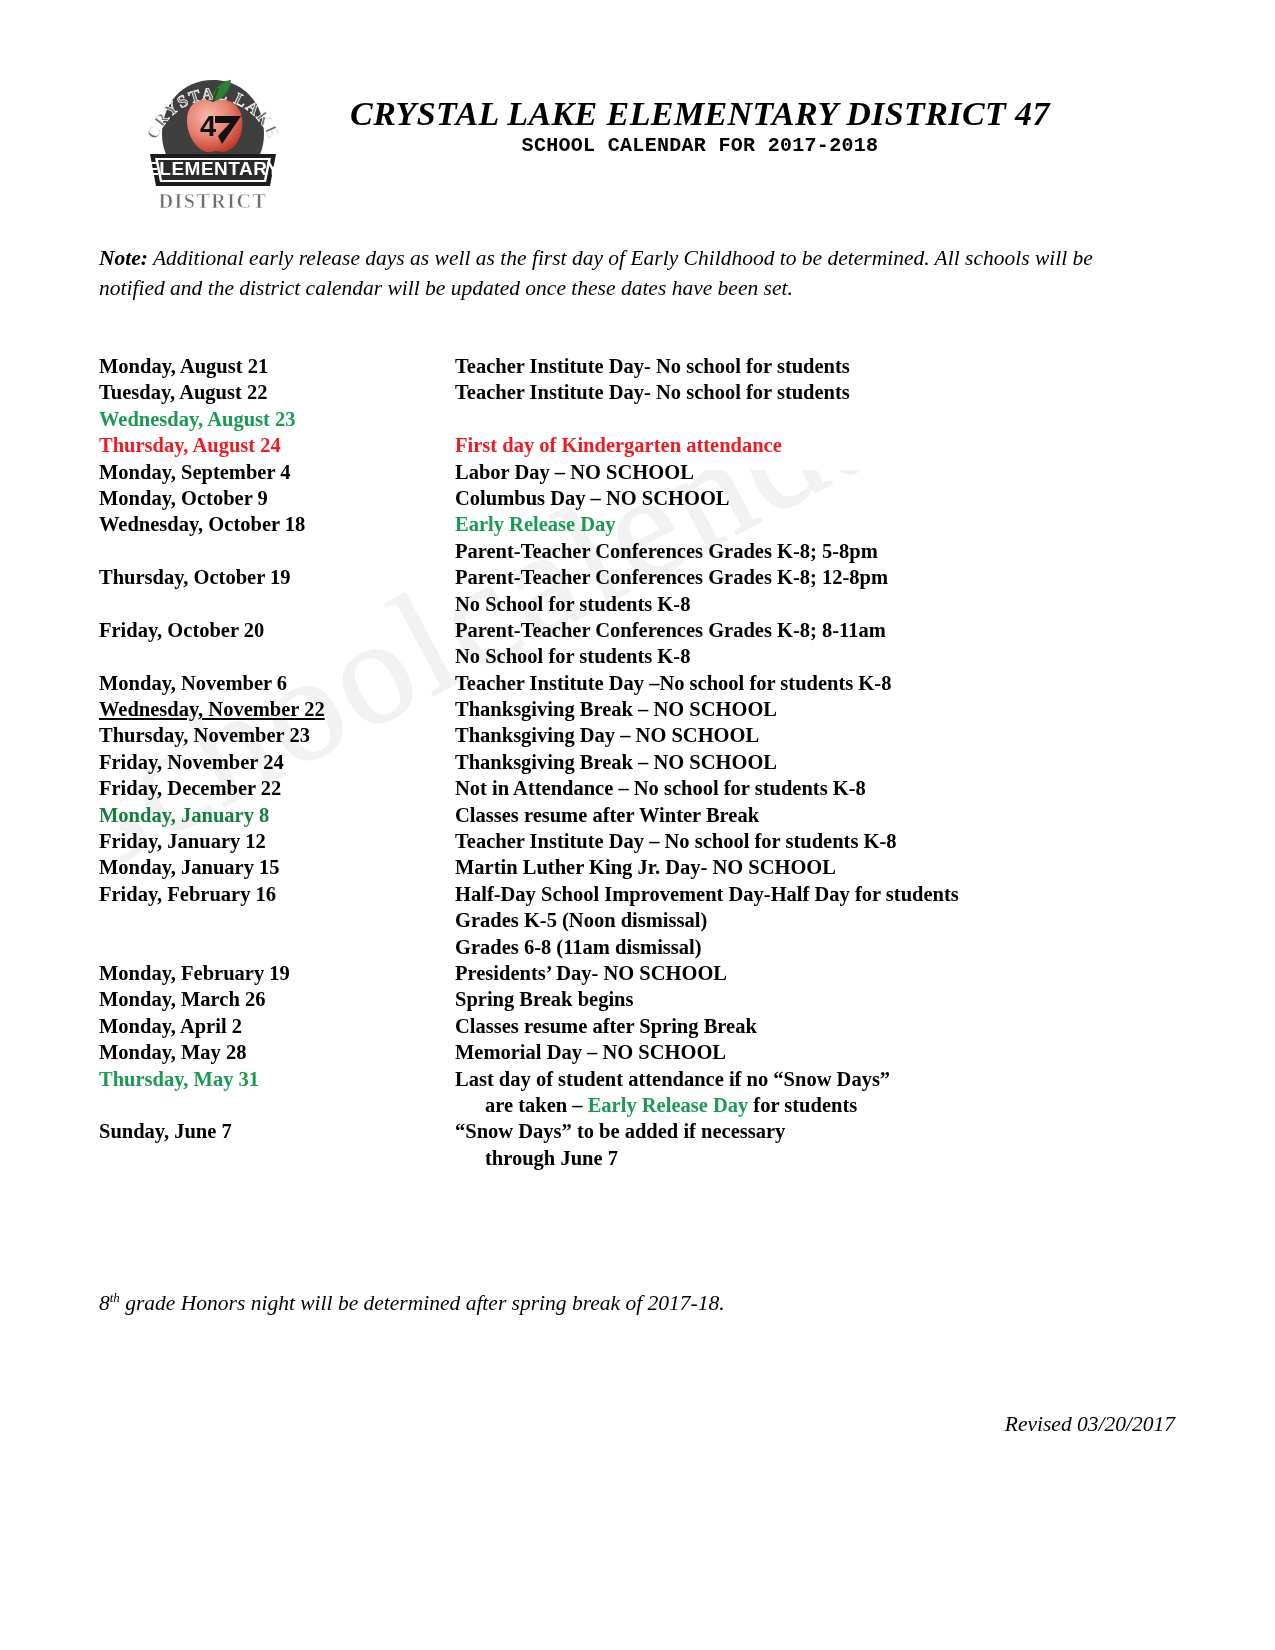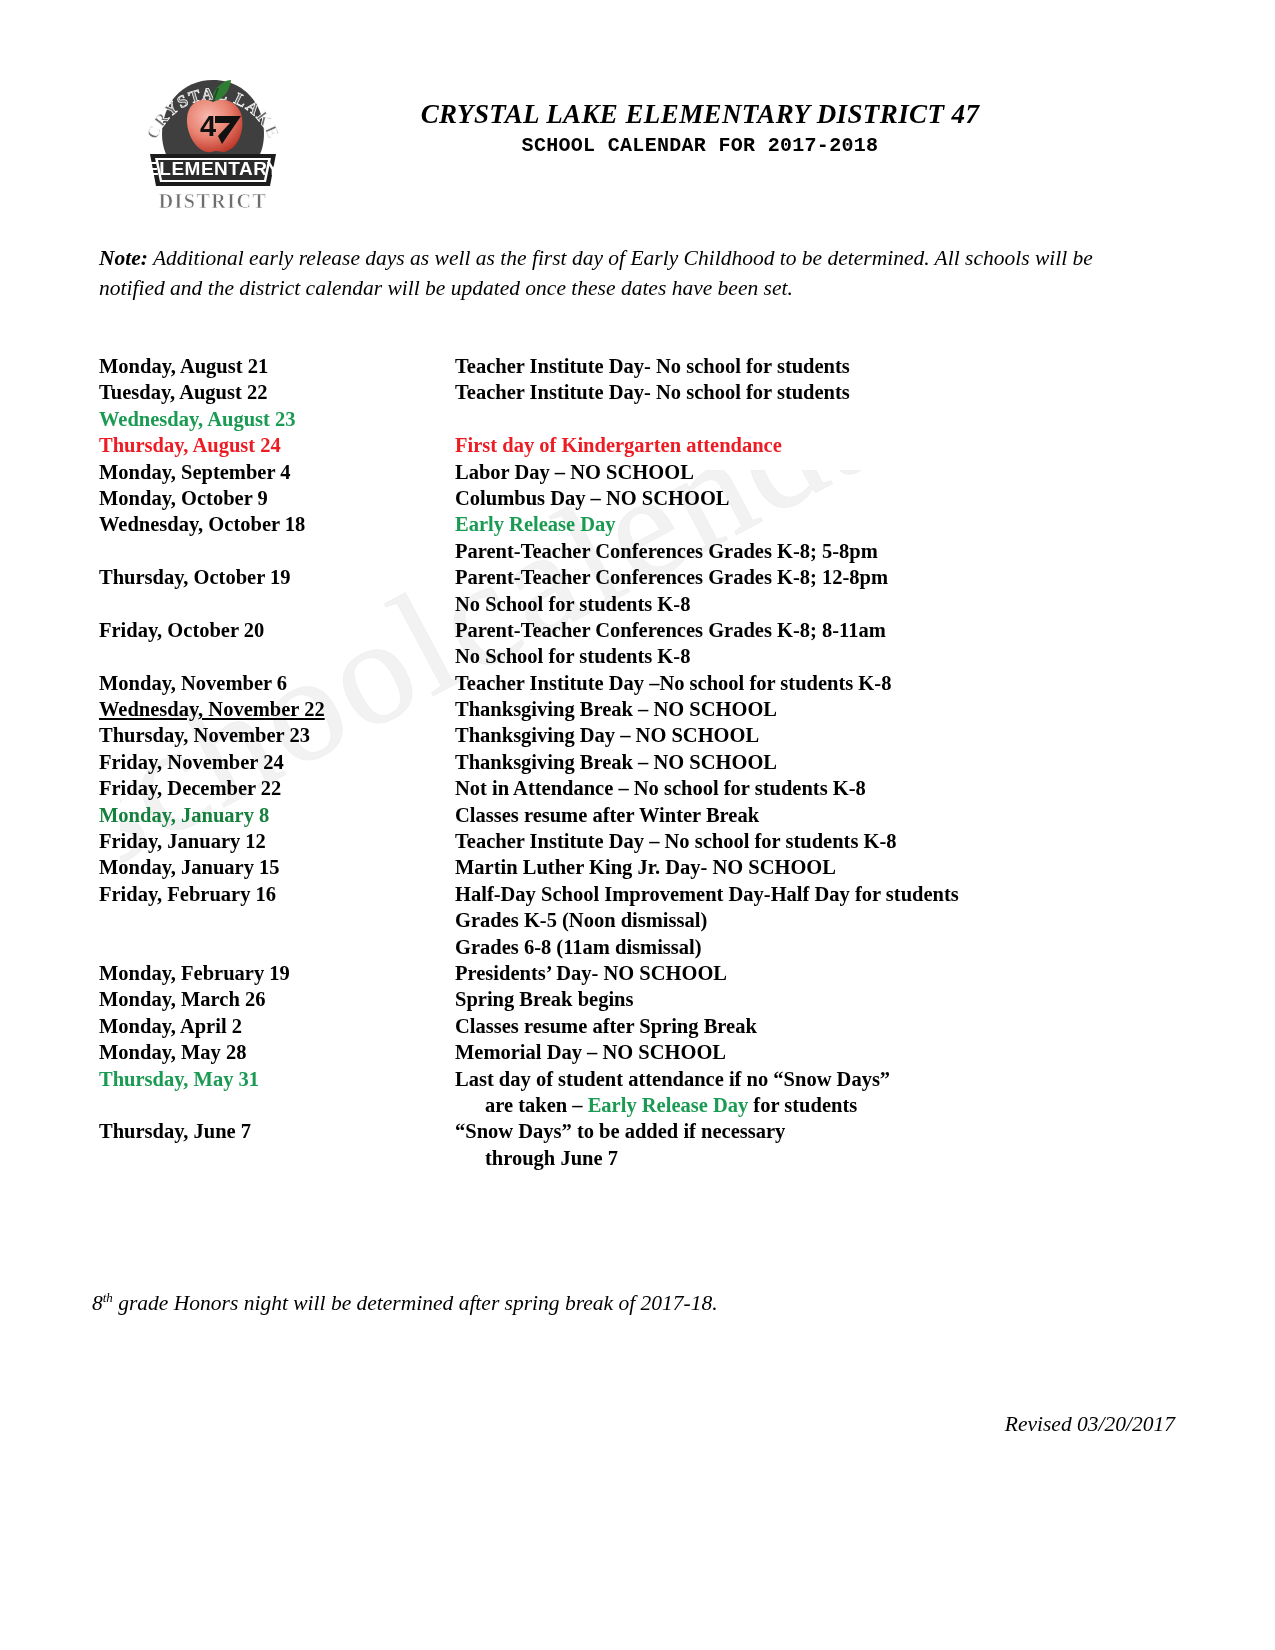--- a/index.html
+++ b/index.html
@@ -72,21 +72,21 @@
     position: absolute;
     left: 330px;
     top: 50px;
     width: 740px;
     text-align: center;
   }
   .title-line1 {
     font-family: "Liberation Serif", serif;
     font-style: italic;
     font-weight: bold;
-    font-size: 27px;
+    font-size: 34px;
     letter-spacing: 0.4px;
     line-height: 32px;
     white-space: nowrap;
   }
   .title-line2 {
     font-family: Liberation Mono, monospace;
     font-weight: bold;
     font-size: 20px;
     letter-spacing: 0.3px;
     line-height: 32px;
@@ -132,21 +132,21 @@
     font-weight: bold;
     font-size: 20.5px;
     line-height: 26.4px;
     white-space: nowrap;
   }
   .cell-desc.indent { padding-left: 30px; }
 
   
   .footnote {
     position: absolute;
-    left: 92px;
+    left: 99px;
     top: 1283px;
     font-style: italic;
     font-size: 21.5px;
     line-height: 30px;
     z-index: 2;
     white-space: nowrap;
   }
   .footnote sup {
     font-size: 13px;
     vertical-align: super;
@@ -329,21 +329,21 @@
       </div>
       <div class="row">
         <div class="cell-date" style="color: rgb(26, 154, 82);">Thursday, May 31</div>
         <div class="cell-desc"><span>Last day of student attendance if no “Snow Days”</span></div>
       </div>
       <div class="row">
         <div class="cell-date" style="color: rgb(0, 0, 0);"></div>
         <div class="cell-desc indent"><span>are taken – </span><span style="color: rgb(26, 154, 82);">Early Release Day</span><span> for students</span></div>
       </div>
       <div class="row">
-        <div class="cell-date" style="color: rgb(0, 0, 0);">Thursday, June 7</div>
+        <div class="cell-date" style="color: rgb(0, 0, 0);">Sunday, June 7</div>
         <div class="cell-desc"><span>“Snow Days” to be added if necessary</span></div>
       </div>
       <div class="row">
         <div class="cell-date" style="color: rgb(0, 0, 0);"></div>
         <div class="cell-desc indent"><span>through June 7</span></div>
       </div>
     </div>
 
   <div class="footnote">
     <span>8</span><sup>th</sup><span> grade Honors night will be determined after spring break of 2017-18.</span>

